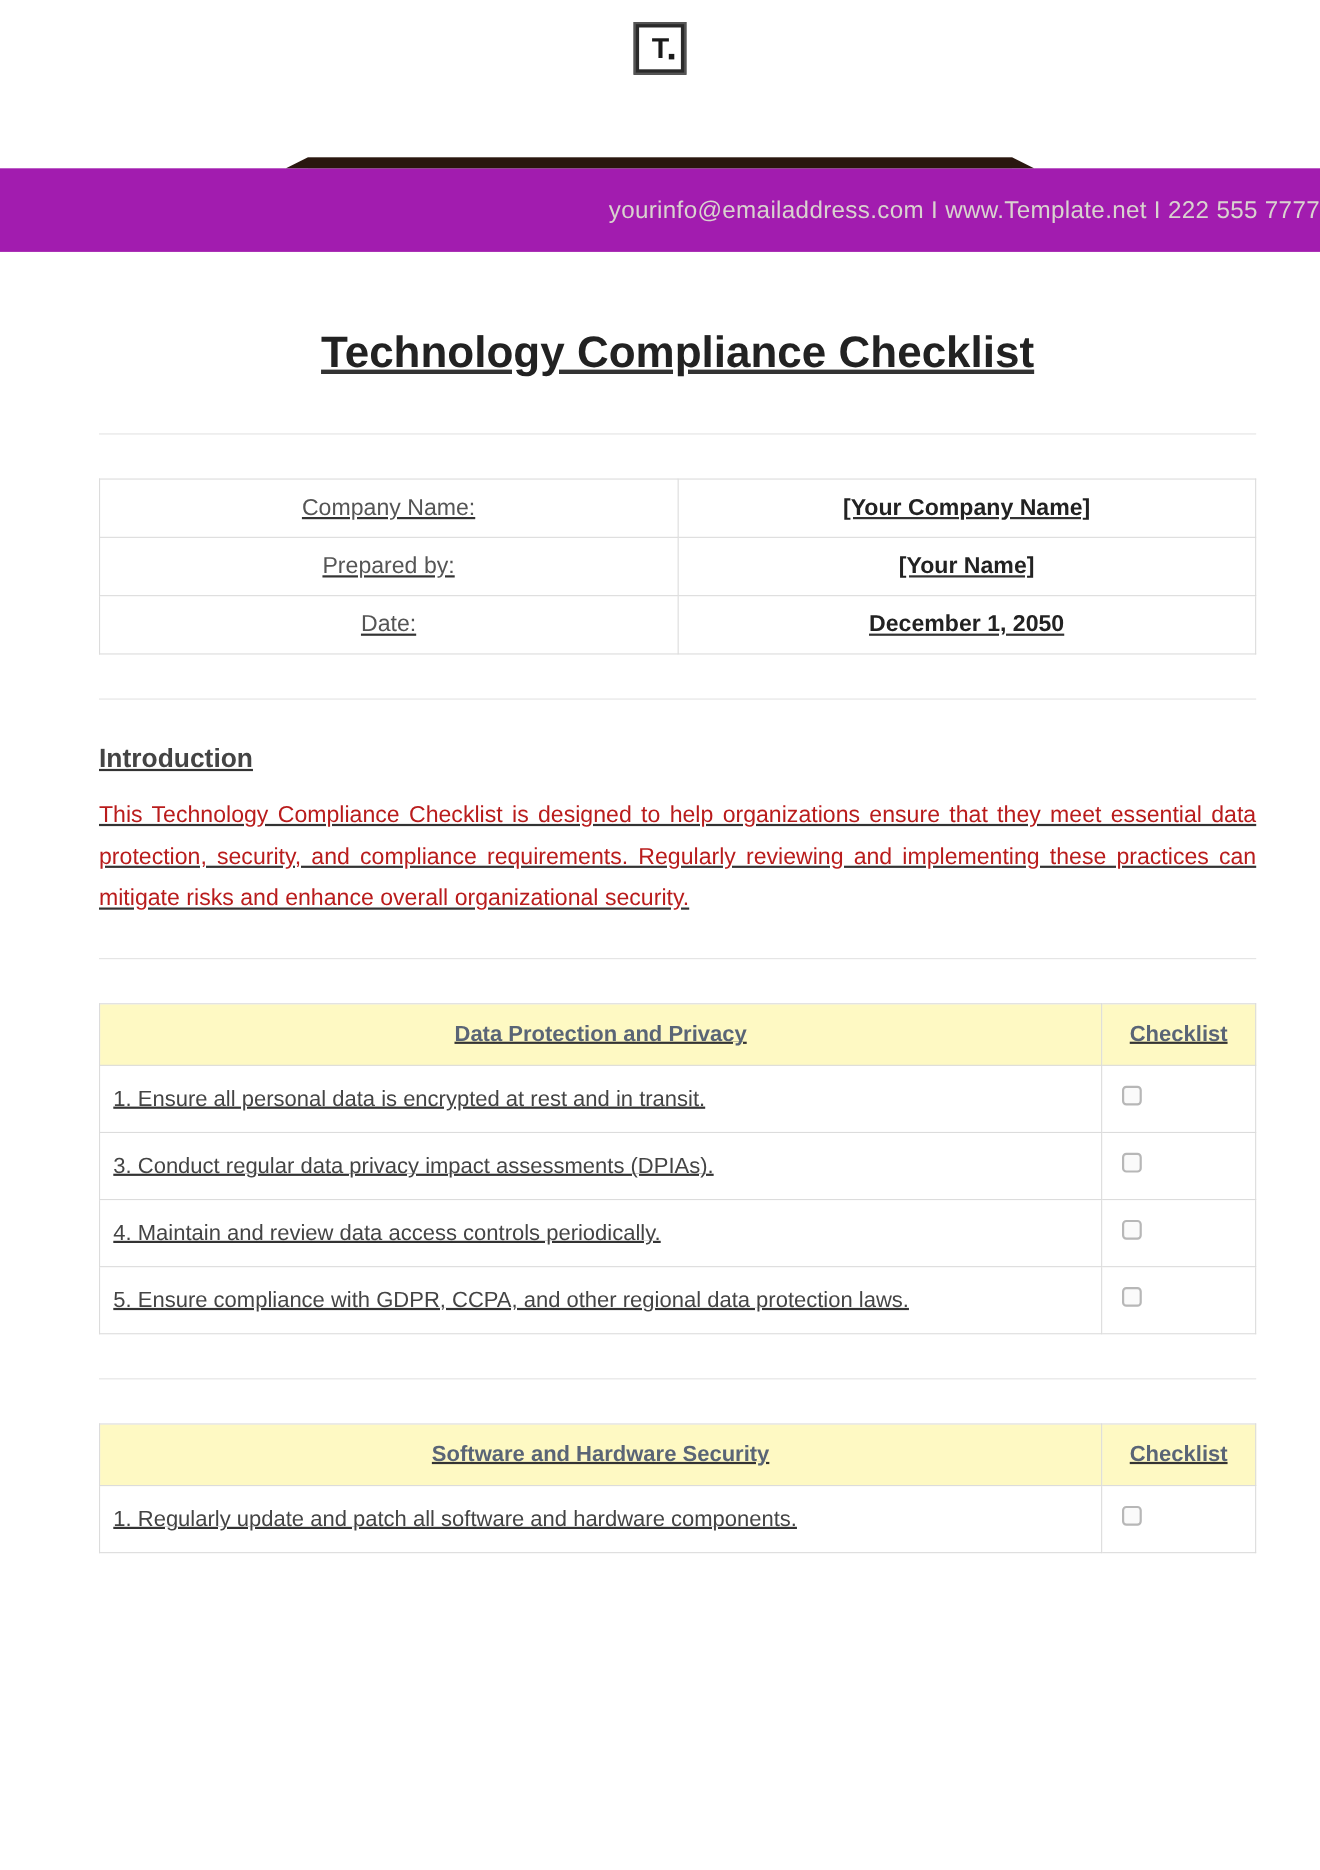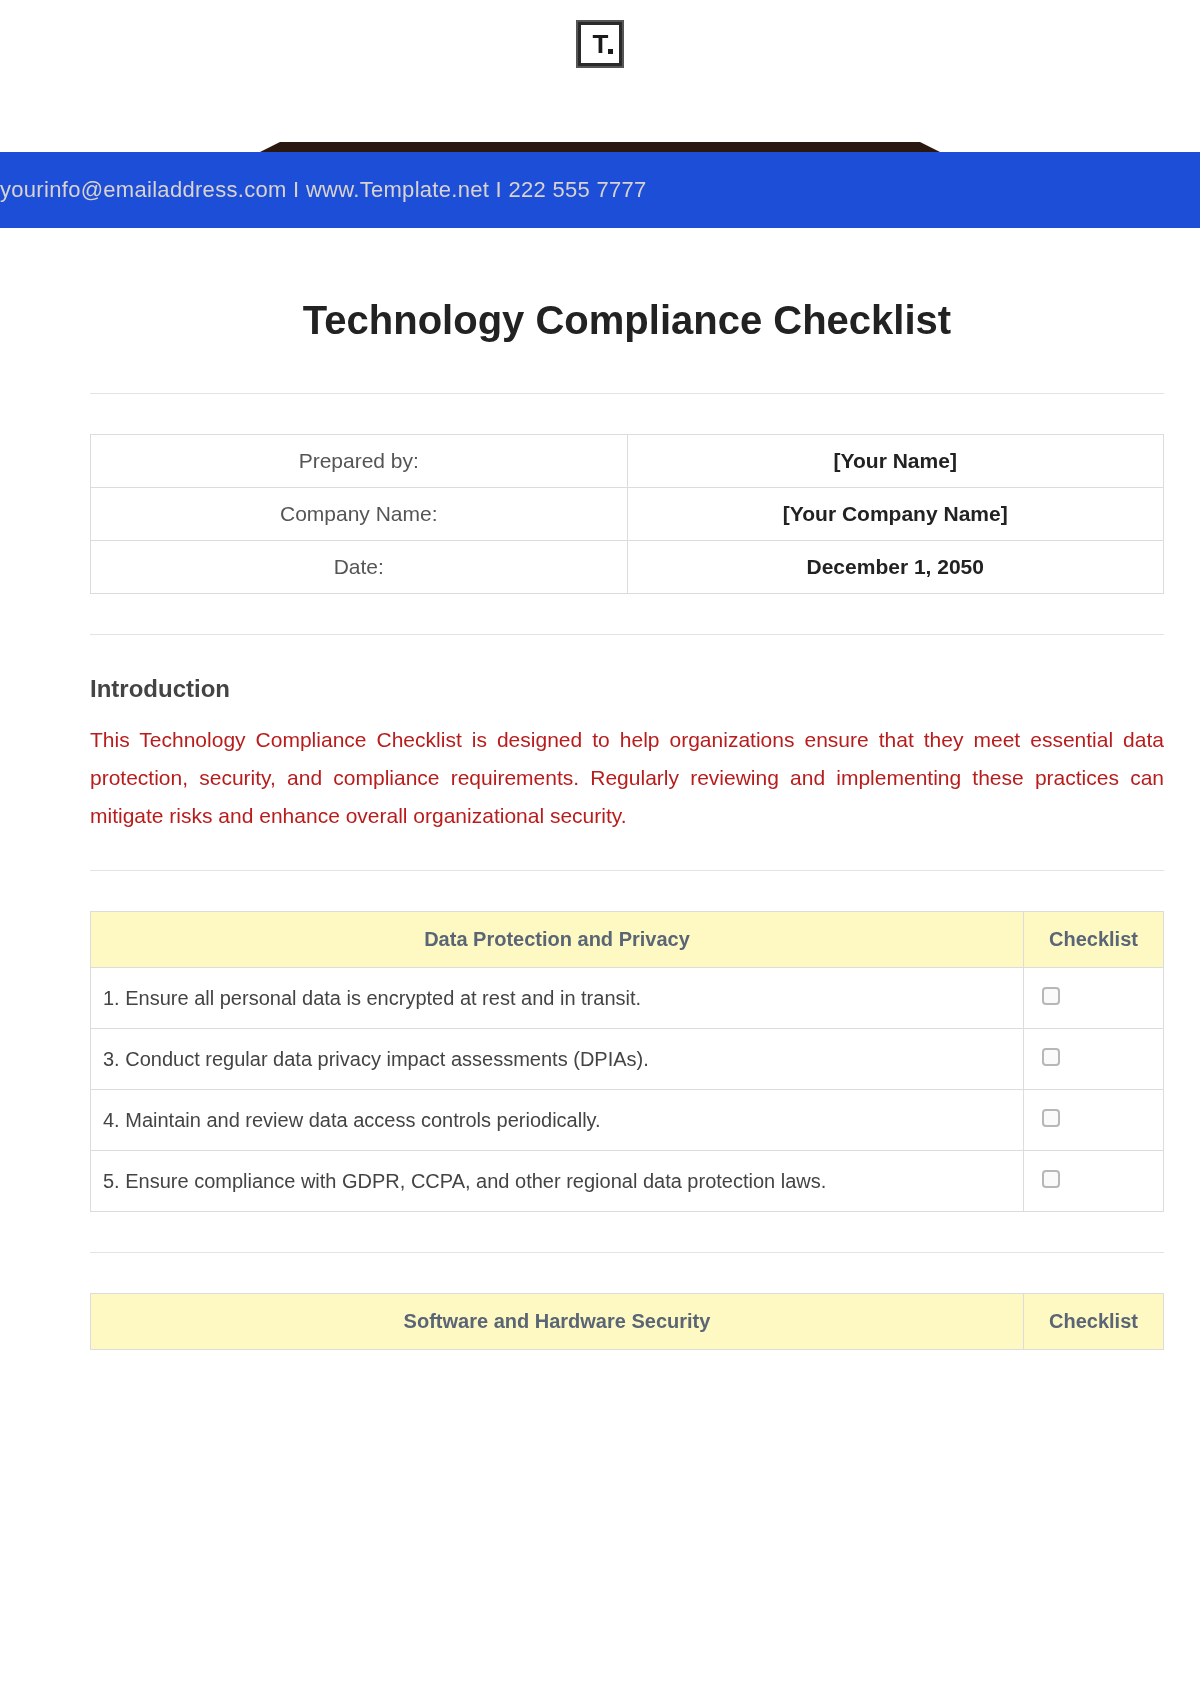--- a/index.html
+++ b/index.html
@@ -42,25 +42,25 @@
     position: absolute;
     right: 6px;
     bottom: 9px;
     width: 5px;
     height: 5px;
     background: #1a1a1a;
   }
   .banner {
     position: relative;
     height: 76px;
-    background: #1d4ed8;
+    background: #a21caf;
     margin-top: 40px;
     display: flex;
     align-items: center;
-    justify-content: flex-start;
+    justify-content: flex-end;
     overflow: visible;
   }
   .banner::before {
     content: "";
     position: absolute;
     top: -10px;
     left: 280px;
     right: 280px;
     height: 10px;
     background: #2a170f;
@@ -72,21 +72,22 @@
     border-bottom: 10px solid #2a170f;
   }
   .banner-chev-left { left: 260px; border-left: 20px solid transparent; }
   .banner-chev-right { right: 260px; border-right: 20px solid transparent; }
   .banner-text {
     color: #d9d3cf;
     font-size: 22px;
     letter-spacing: 0.3px;
   }
   .content {
-    padding: 70px 36px 40px 90px;
+    padding: 70px 58px 40px 90px;
+    text-decoration: underline;
   }
   h1.title {
     text-align: center;
     font-size: 40px;
     font-weight: 800;
     color: #222;
     margin-bottom: 50px;
   }
   .divider {
     height: 1px;
@@ -182,26 +183,26 @@
   </div>
 
   <div class="content">
     <h1 class="title">Technology Compliance Checklist</h1>
 
     <div class="divider"></div>
 
     <table class="meta">
       <tbody>
           <tr>
+        <td>Company Name:</td>
+        <td class="val">[Your Company Name]</td>
+      </tr>
+      <tr>
         <td>Prepared by:</td>
         <td class="val">[Your Name]</td>
-      </tr>
-      <tr>
-        <td>Company Name:</td>
-        <td class="val">[Your Company Name]</td>
       </tr>
       <tr>
         <td>Date:</td>
         <td class="val">December 1, 2050</td>
       </tr>
     </tbody>
       </table>
 
     <div class="divider"></div>
 
@@ -236,16 +237,20 @@
       </table>
 
     <div class="divider"></div>
 
     <table class="checklist" style="margin-bottom:0;">
       <tbody>
           <tr>
         <th>Software and Hardware Security</th>
         <th>Checklist</th>
       </tr>
+      <tr>
+        <td>1. Regularly update and patch all software and hardware components.</td>
+        <td class="check"><span class="chk"></span></td>
+      </tr>
     </tbody>
       </table>
   </div>
 </div>
 
 </body></html>

